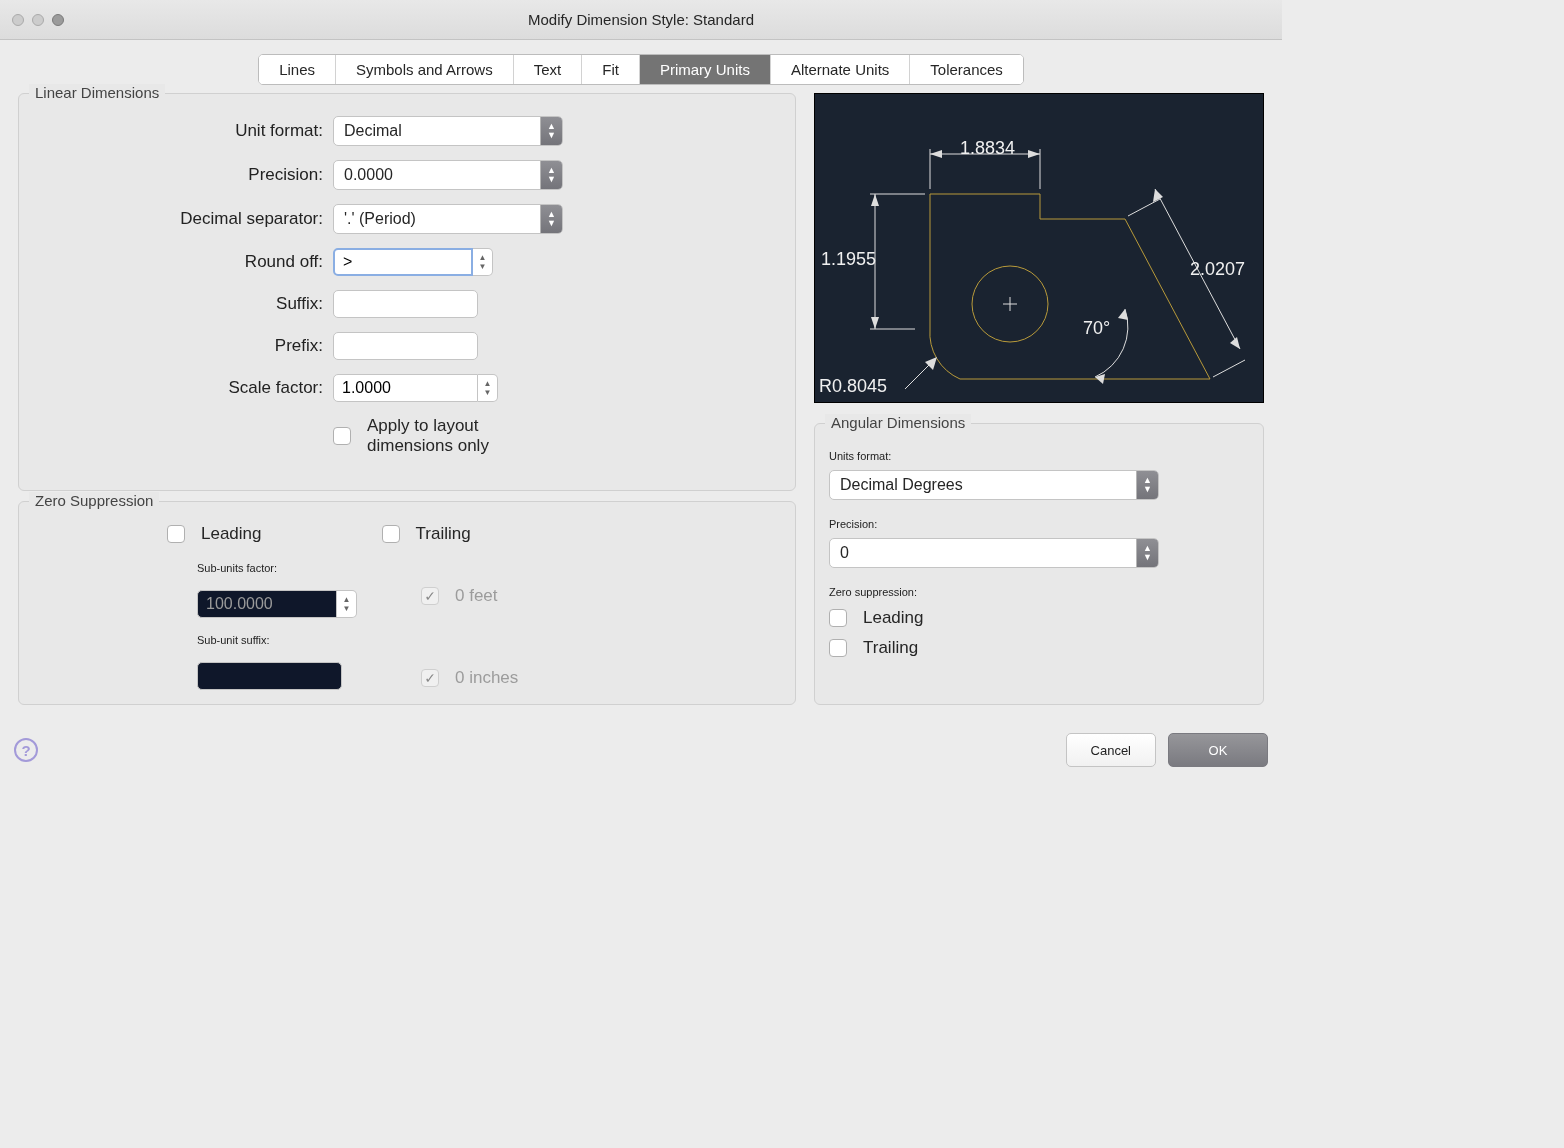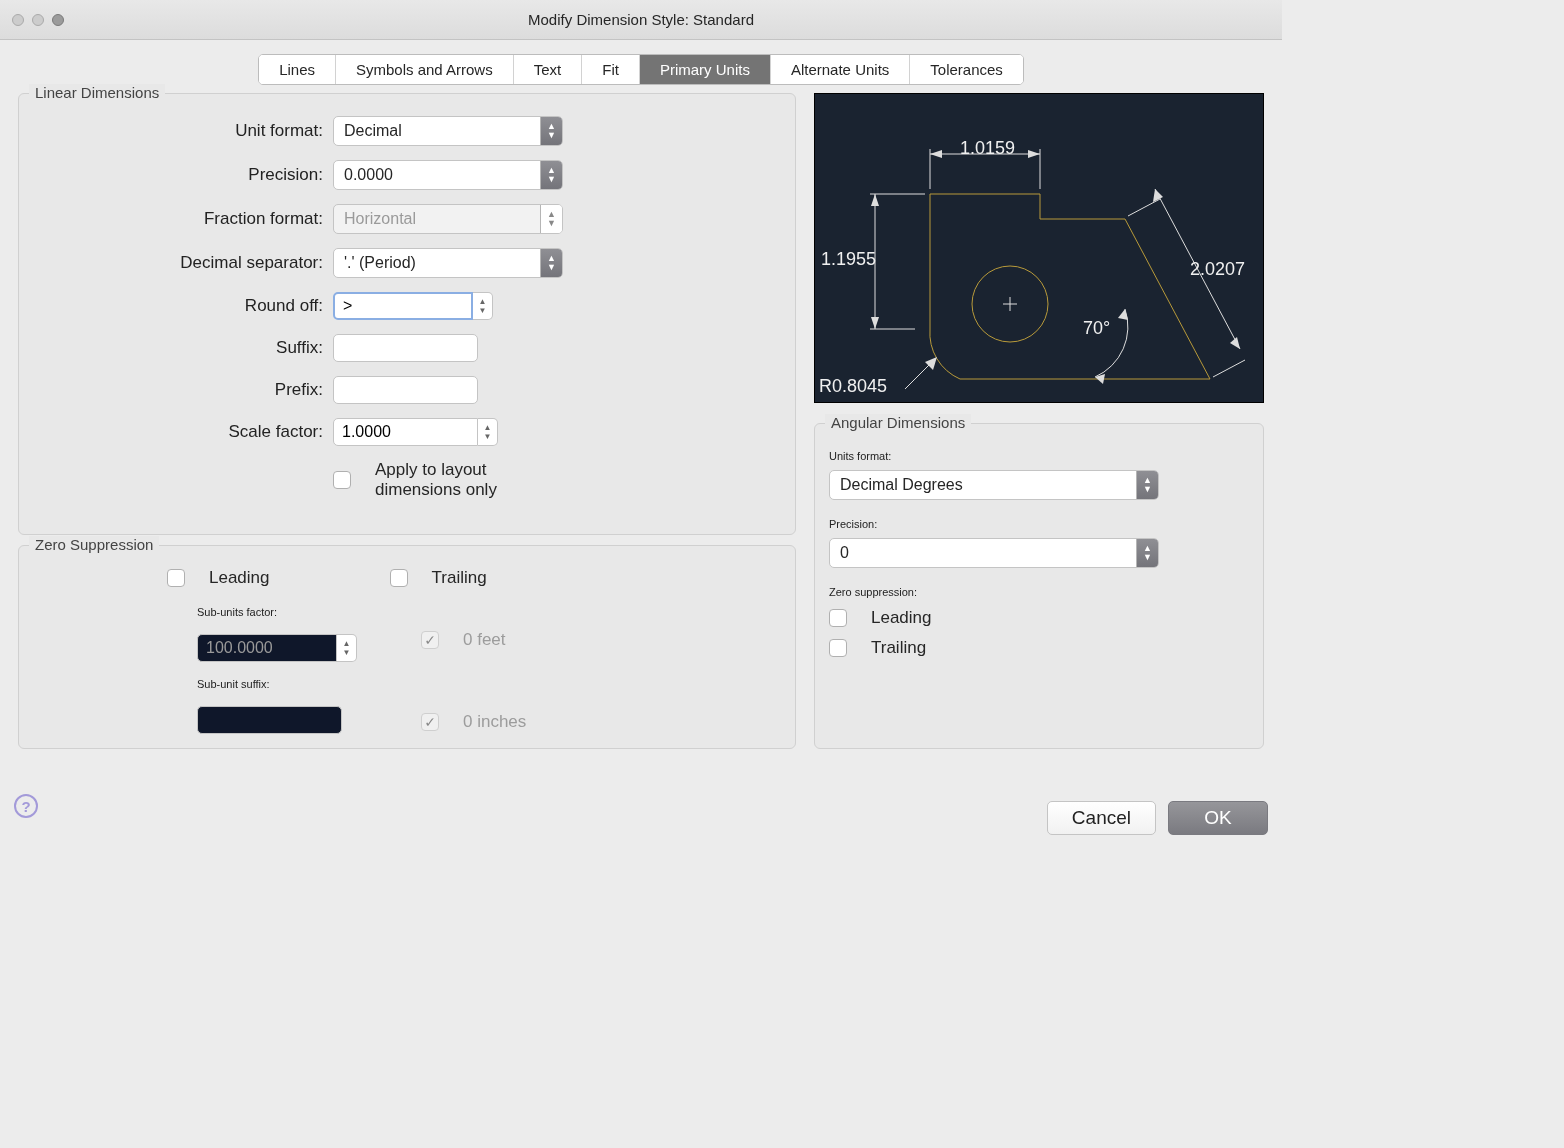--- a/index.html
+++ b/index.html
@@ -86,21 +86,21 @@
 .spin .textinput { border-top-right-radius:0; border-bottom-right-radius:0; }
 .spin .spinbtn {
   width:20px; height:28px; border:1px solid #c4c4c4; border-left:none;
   border-top-right-radius:5px; border-bottom-right-radius:5px; background:#fff;
   display:flex; flex-direction:column; align-items:center; justify-content:center;
   font-size:8px; color:#666;
 }
 .spin.focused .textinput { border:2px solid #8aaee3; background:#fff; }
 .spin.focused .spinbtn { border-width:1px; }
 
-.chk { display:flex; align-items:center; gap:24px; font-size:17px; }
+.chk { display:flex; align-items:center; gap:16px; font-size:17px; }
 .chkbox { width:18px; height:18px; border:1px solid #b0b0b0; border-radius:4px; background:#fff; display:flex; align-items:center; justify-content:center; }
 .chkbox.disabled { background:#f0f0f0; border-color:#cfcfcf; }
 .chkbox.checked::after { content:"✓"; font-size:14px; color:#888; }
 .chk.disabled { color:#9c9c9c; }
 .zero-col { display:flex; flex-direction:column; gap:12px; padding-left:24px; }
 .zero-row2 { display:flex; gap:120px; padding-left:24px; margin-bottom:14px;}
 .sublabel { font-size:11px; color:#222; margin:4px 0; }
 
 .preview {
   width:100%; height:310px; background:#1a2330; border:1px solid #000;
@@ -109,22 +109,22 @@
 .pv-text { position:absolute; font-size:18px; color:#f0f0f0; white-space:nowrap; }
 
 .bottom-bar { display:flex; align-items:center; justify-content:space-between; padding: 8px 14px 10px; }
 .help-icon {
   width:24px; height:24px; border:2px solid #a39ad9; border-radius:50%;
   display:flex; align-items:center; justify-content:center; color:#a39ad9; font-weight:bold; font-size:15px;
 }
 .buttons { display:flex; gap:12px; }
 .btn {
   height:28px; padding:16px 24px; border:1px solid #c4c4c4; border-radius:5px;
-  background:linear-gradient(#ffffff,#f1f1f1); font-size:19px; color:#222;
-  display:flex; align-items:center; justify-content:center;margin-top:24px;
+  background:linear-gradient(#ffffff,#f1f1f1); font-size:13px; color:#222;
+  display:flex; align-items:center; justify-content:center;
 }
 .btn.default { background:linear-gradient(#96969a,#7a7a80); color:#fff; border-color:#7a7a80; width:100px; }
 
 svg line, svg path, svg polyline, svg circle { vector-effect:non-scaling-stroke; }
 </style>
 </head>
 <body>
 
 <div class="titlebar">
   <div class="traffic">
@@ -170,30 +170,20 @@
       <label>Precision:</label>
       <div class="select w230">
         <span class="val">0.0000</span>
         <div class="stepper-btn">
                 <span class="up"></span>
                 <span class="dn"></span>
               </div>
       </div>
     </div>
 
-    <div class="form-row">
-      <label>Fraction format:</label>
-      <div class="select w230 disabled">
-        <span class="val">Horizontal</span>
-        <div class="stepper-btn light">
-                <span class="up"></span>
-                <span class="dn"></span>
-              </div>
-      </div>
-    </div>
 
     <div class="form-row">
       <label>Decimal separator:</label>
       <div class="select w230">
         <span class="val">'.' (Period)</span>
         <div class="stepper-btn">
                 <span class="up"></span>
                 <span class="dn"></span>
               </div>
       </div>
@@ -311,21 +301,21 @@
       <polygon points="340,95 338,108 348,103" fill="#ddd"></polygon>
       <polygon points="425,255 415,249 422,243" fill="#ddd"></polygon>
 
       <path d="M 280 283 A 55 55 0 0 0 310 215" fill="none" stroke="#ddd"></path>
       <polygon points="280,283 290,280 288,290" fill="#ddd"></polygon>
       <polygon points="310,215 303,224 313,226" fill="#ddd"></polygon>
 
       <line x1="120" y1="265" x2="90" y2="295" stroke="#ddd"></line>
       <polygon points="122,263 110,268 118,276" fill="#ddd"></polygon>
     </svg>
-    <div class="pv-text" style="top:44px; left:145px;">1.0159</div>
+    <div class="pv-text" style="top:44px; left:145px;">1.8834</div>
     <div class="pv-text" style="top:155px; left:6px;">1.1955</div>
     <div class="pv-text" style="top:165px; left:375px;">2.0207</div>
     <div class="pv-text" style="top:224px; left:268px;">70°</div>
     <div class="pv-text" style="top:282px; left:4px;">R0.8045</div>
   </div>
 
   <div class="group" style="margin-top:20px; flex:1;">
     <div class="group-title inside">Angular Dimensions</div>
 
     <div class="sublabel">Units format:</div>

